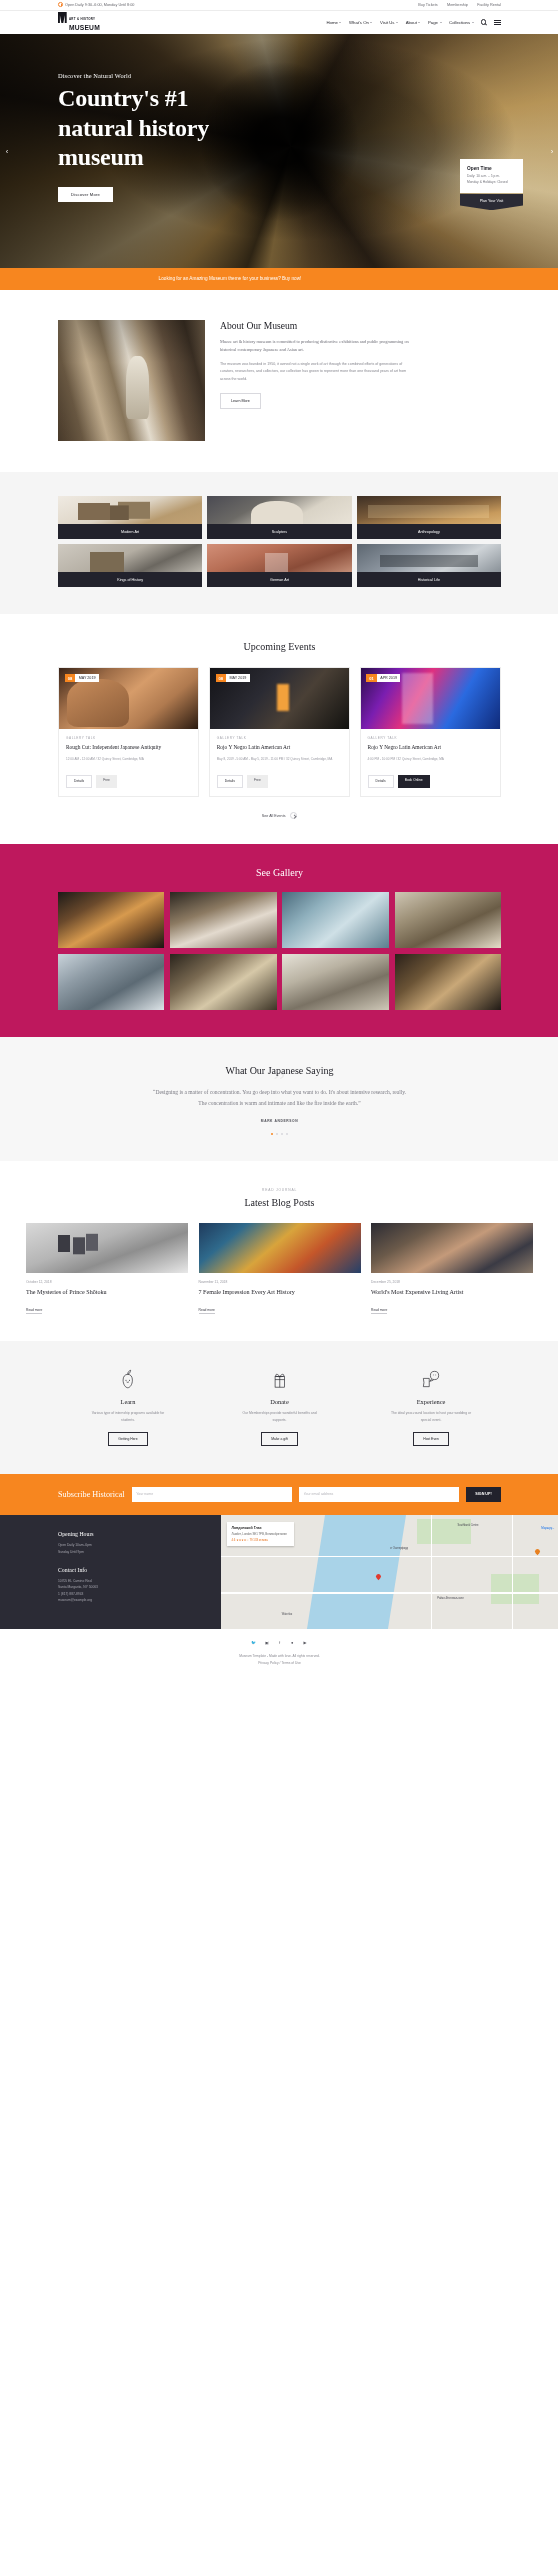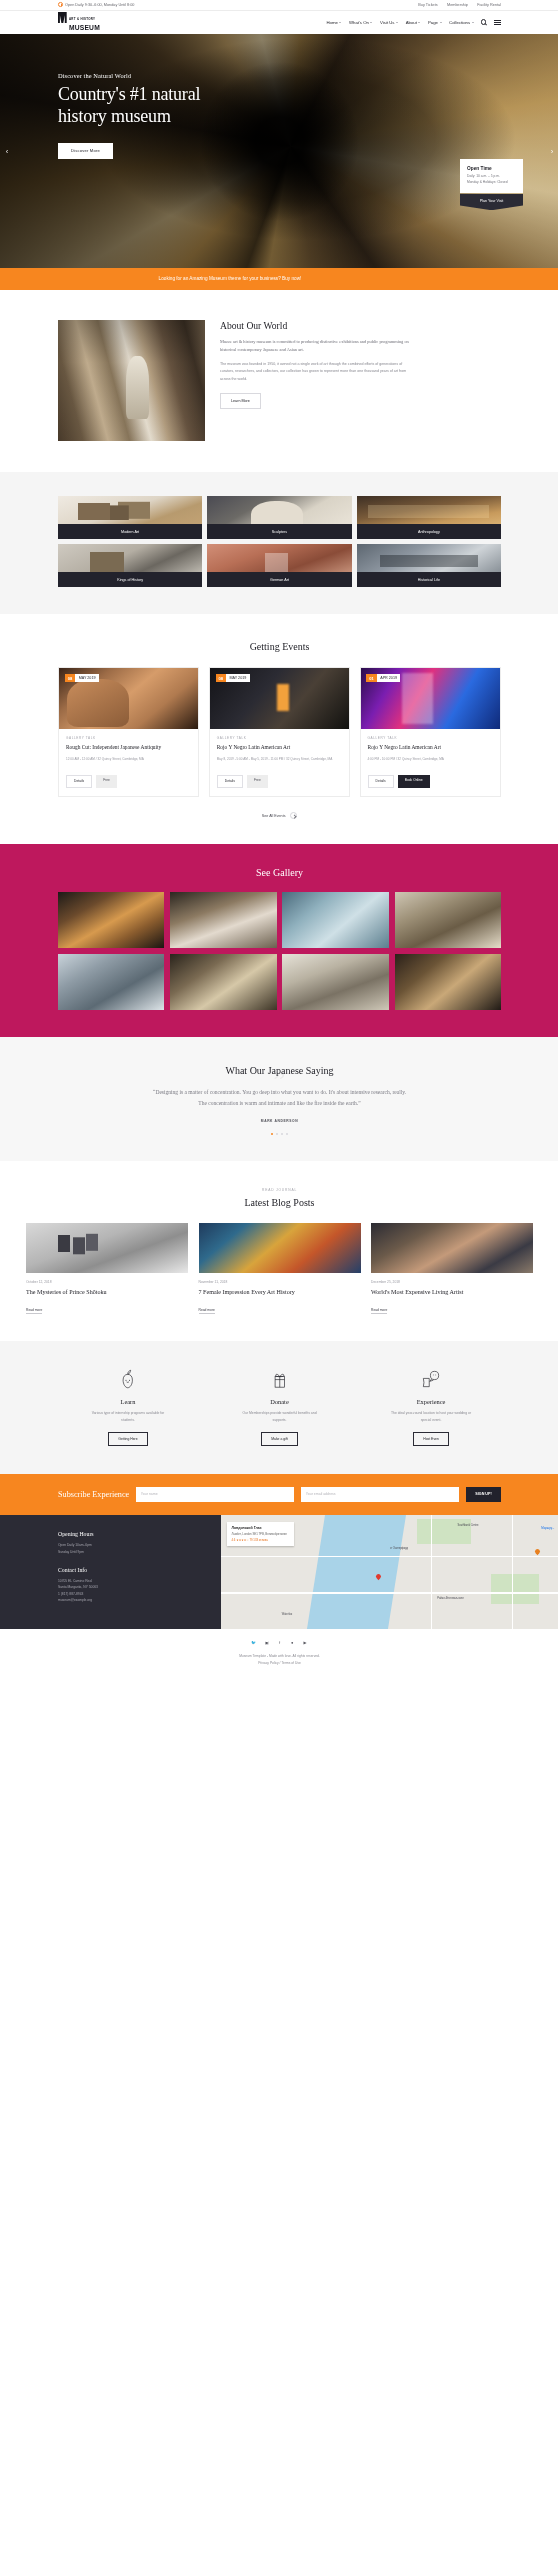--- a/index.html
+++ b/index.html
@@ -61,21 +61,21 @@
         #6a5230 330deg,#b08d4f 350deg,#4a3a20 360deg);
   }
   .hero:before{
     content:"";position:absolute;inset:0;
     background:
       radial-gradient(circle at 50% 46%, rgba(0,0,0,.9) 0 8%, rgba(0,0,0,0) 26%),
       linear-gradient(100deg, rgba(0,0,0,.72) 0%, rgba(0,0,0,.42) 45%, rgba(0,0,0,.12) 75%);
   }
   .hero-inner { position:relative; padding:38px 0 0 58px; z-index:3; }
   .hero-kicker { color:#fff; font-size:6.4px; letter-spacing:0.1px; margin-bottom:5.8px; }
-  .hero-title { color:#fff; font-size:18px; line-height:1.22; font-weight:400; max-width:192px; letter-spacing:-0.2px;}
+  .hero-title { color:#fff; font-size:24px; line-height:1.22; font-weight:700; max-width:192px; letter-spacing:-0.2px;}
   .hero-btn {
     margin-top:15px; display:inline-block; background:#fff; color:#1d1d24;
     font-size:4.1px; letter-spacing:0.2px; padding:5.2px 13px; cursor:pointer;
   }
   .arrow-l,.arrow-r{
     position:absolute;top:50%;transform:translateY(-50%);z-index:4;color:#fff;
     font-size:7.6px;cursor:pointer;opacity:.95;
   }
   .arrow-l{left:5.8px;} .arrow-r{right:5.8px;}
   .opencard {
@@ -323,21 +323,21 @@
   <div class="planbtn">Plan Your Visit</div>
 </div>
 
 <div class="promo">
   <span>Looking for an Amazing Museum theme for your business? Buy now!</span>
 </div>
 
 <div class="about">
   <div class="about-img"></div>
   <div>
-    <h2 class="serif">About Our World</h2>
+    <h2 class="serif">About Our Museum</h2>
     <p class="lead serif">Muzze art &amp; history museum is committed to producing distinctive exhibitions and public programming on historical contemporary Japanese and Asian art.</p>
     <p class="body">The museum was founded in 1950, it owned not a single work of art through the combined efforts of generations of curators, researchers, and collectors, our collection has grown to represent more than one thousand years of art from across the world.</p>
     <div class="btn-outline">Learn More</div>
   </div>
 </div>
 
 <div class="venues">
   <div class="venue-grid">
     <div class="venue v1">
         <div class="ph"></div>
@@ -360,21 +360,21 @@
         <div class="cap">German Art</div>
       </div>
     <div class="venue v6">
         <div class="ph"></div>
         <div class="cap">Historical Life</div>
       </div>
   </div>
 </div>
 
 <div class="events">
-  <h2 class="sec-title serif">Getting Events</h2>
+  <h2 class="sec-title serif">Upcoming Events</h2>
   <div class="ev-grid">
 
     <div class="ev-card e1">
       <div class="ev-img">
         <div class="ev-date">
           <span class="d">08</span>
           <span class="m">MAY 2019</span>
         </div>
       </div>
       <div class="ev-body">
@@ -520,21 +520,21 @@
         <circle cx="25" cy="10" r=".8" fill="#1d1d24" stroke="none"></circle>
       </svg>
     </div>
     <h3 class="serif">Experience</h3>
     <p>The ideal year-round location to host your wedding or special event.</p>
     <span class="bt2">Host Even</span>
   </div>
 </div>
 
 <div class="news">
-  <h3 class="serif">Subscribe Experience</h3>
+  <h3 class="serif">Subscribe Historical</h3>
   <input type="text" placeholder="Your name" style="">
   <input type="text" placeholder="Your email address" style="">
   <div class="sign">SIGN UP!</div>
 </div>
 
 <div class="footer">
   <div class="f-left">
     <h4 class="serif">Opening Hours</h4>
     <p>Open Daily 10am–6pm</p>
     <p>Sunday Until 9pm</p>

